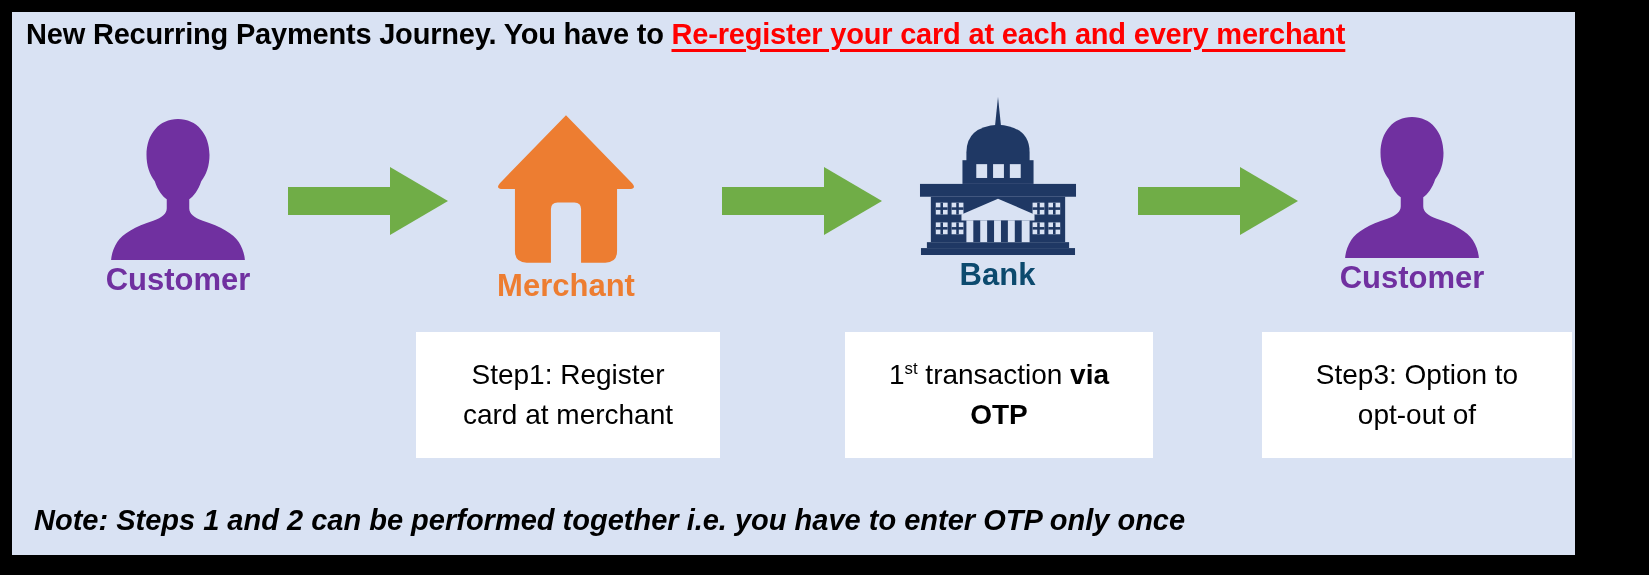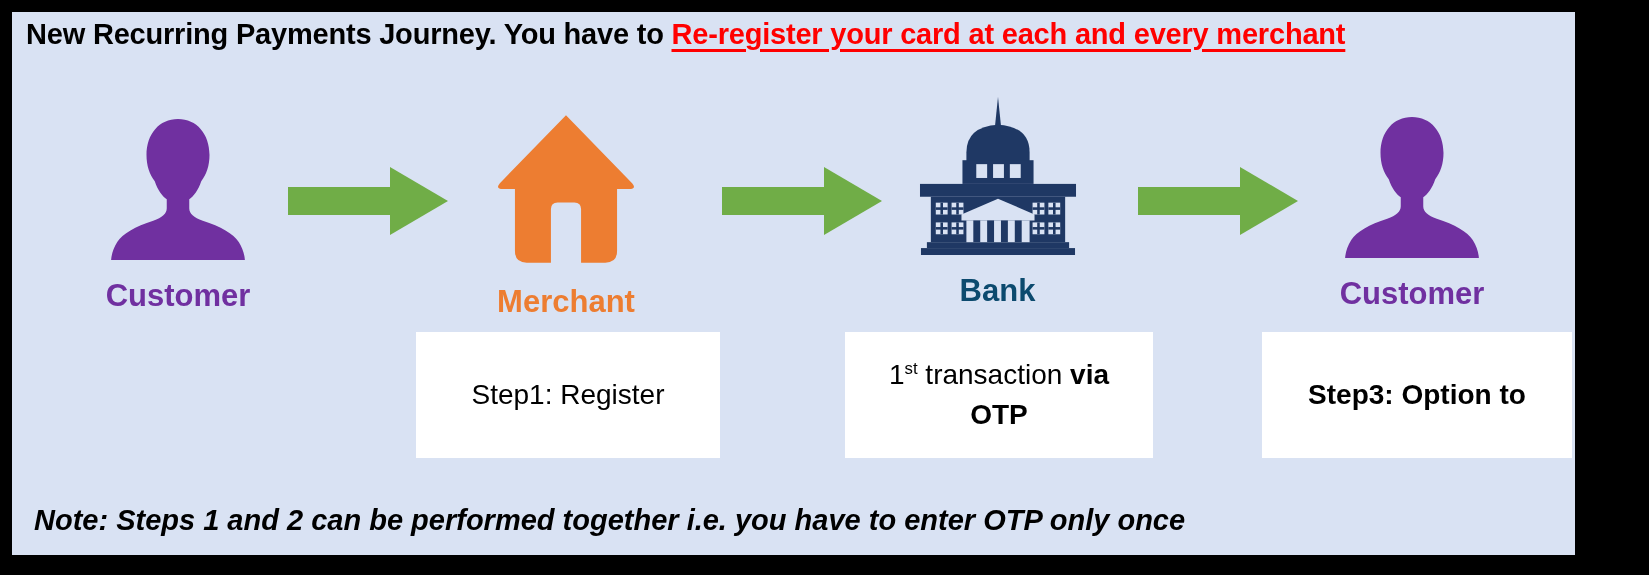--- a/index.html
+++ b/index.html
@@ -23,21 +23,21 @@
     white-space:nowrap;letter-spacing:-0.2px;
   }
   .title .highlight{
     color:#FF0000;
     text-decoration:underline;
     text-decoration-thickness:3px;
     text-underline-offset:5px;
   }
   .node{
     position:absolute;
-    display:flex;flex-direction:column;align-items:center;gap:16px;
+    display:flex;flex-direction:column;align-items:center;
   }
   .node-label{
     font-weight:700;font-size:31px;margin-top:4px;line-height:1.05;
   }
   .node-customer .node-label{color:#7030A0;}
   .node-merchant .node-label{color:#ED7D31;}
   .node-bank .node-label{color:#0c4a6e;}
   .arrow{position:absolute;width:160px;height:72px;}
   .step-box{
     position:absolute;top:320px;height:126px;
@@ -148,25 +148,27 @@
 
     <div class="node node-customer" style="left:1320px;top:102px;width:160px;">
       <svg viewBox="0 0 100 96" width="150" height="144">
         <path fill="#7030A0" d="M50 2 C62.5 2 71 12 71 26 C71 33 69 39 65.5 43.5 C63.5 49.5 60.5 53.5 57.5 55.5 L57.5 61.5 C57.5 65 60.5 67.8 66.5 69.8 C78.5 73.5 87 78.5 90.5 84 C93 88 94.3 92 94.6 96 L5.4 96 C5.7 92 7 88 9.5 84 C13 78.5 21.5 73.5 33.5 69.8 C39.5 67.8 42.5 65 42.5 61.5 L42.5 55.5 C39.5 53.5 36.5 49.5 34.5 43.5 C31 39 29 33 29 26 C29 12 37.5 2 50 2 Z"></path>
       </svg>
       <div class="node-label">Customer</div>
     </div>
 
     <div class="step-box" style="left:404px;width:304px;">
         <div class="step-line"><span>Step1: Register</span></div>
+        <div class="step-line"><span>card at merchant</span></div>
       </div>
     <div class="step-box" style="left:833px;width:308px;">
         <div class="step-line"><span>1</span><sup>st</sup><span> transaction </span><b>via</b></div>
         <div class="step-line"><b>OTP</b></div>
       </div>
-    <div class="step-box" style="left:1250px;width:310px;font-weight:bold;">
+    <div class="step-box" style="left:1250px;width:310px;">
         <div class="step-line"><span>Step3: Option to</span></div>
+        <div class="step-line"><span>opt-out of</span></div>
       </div>
 
     <div class="note">Note: Steps 1 and 2 can be performed together i.e. you have to enter OTP only once</div>
 
   </div>
 </div>
 
 </body></html>

